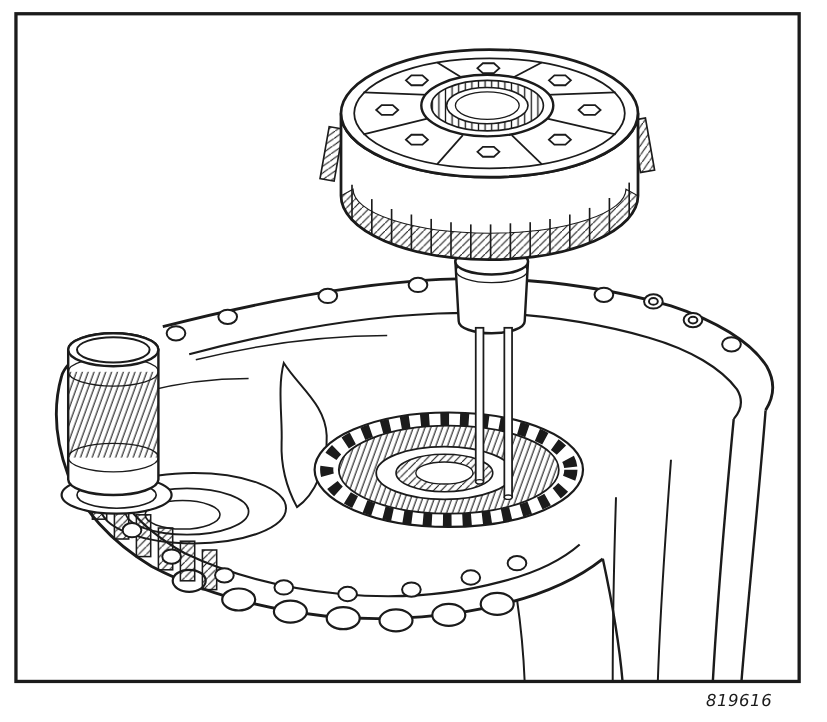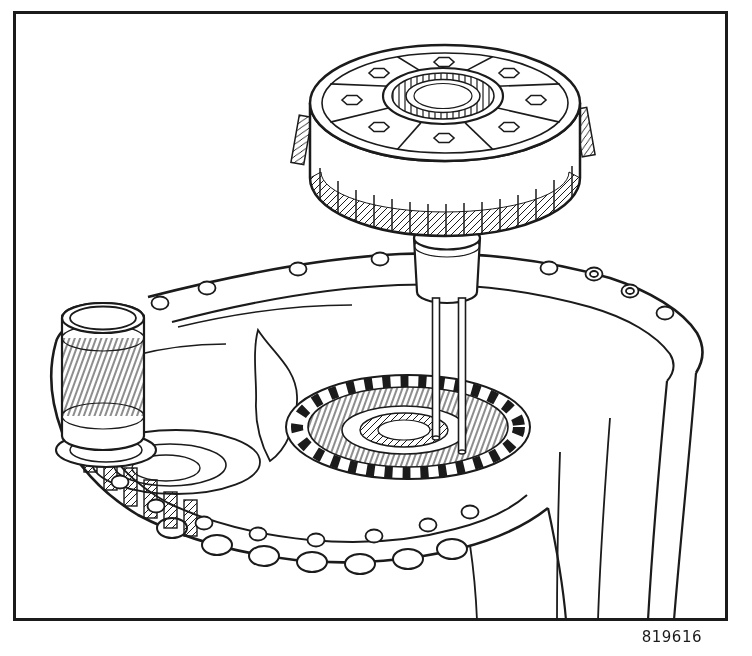--- a/index.html
+++ b/index.html
@@ -1,19 +1,19 @@
 <!DOCTYPE html>
 <html style="--ink: #1b1b1b; --paper: #ffffff;"><head>
 <meta charset="utf-8">
 <style>
   :root { --ink:#1b1b1b; --paper:#ffffff; }
   html,body { margin:0; padding:0; background:var(--paper); }
   .stage {
     position:relative; width:752px; height:656px; background:var(--paper);
-    font-family:"Liberation Sans", sans-serif; overflow:hidden;
+    font-family:"Liberation Sans", sans-serif; overflow:hidden;font-style:italic;
   }
   svg { display:block; color:var(--ink); }
   .fig-num {
     position:absolute; right:50px; top:628px;
     font-size:15px; letter-spacing:.5px; color:var(--ink);
     font-family:"DejaVu Sans", sans-serif;
   }
 </style>
 </head>
 <body>

